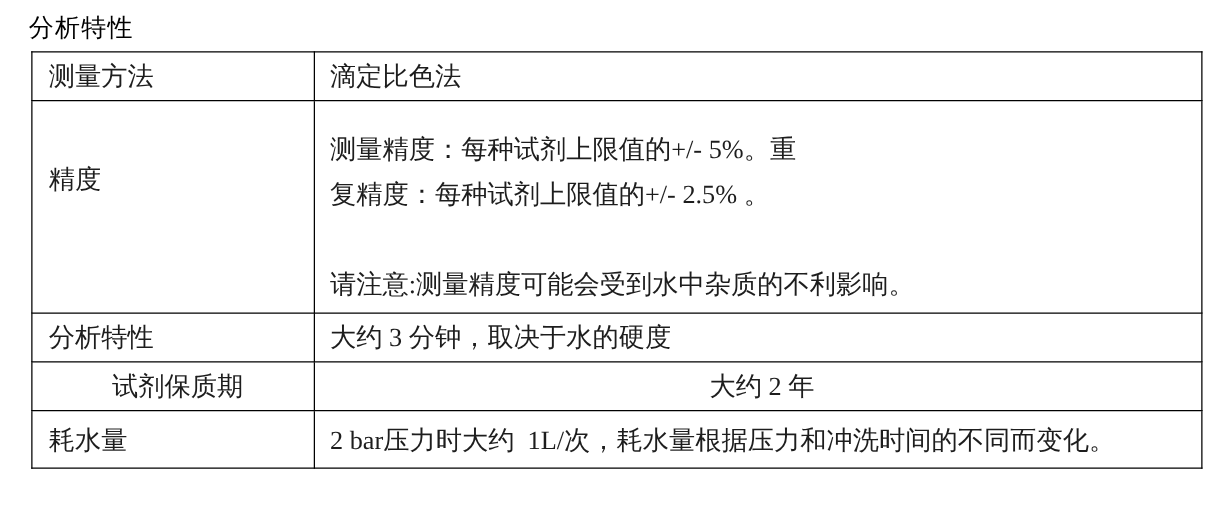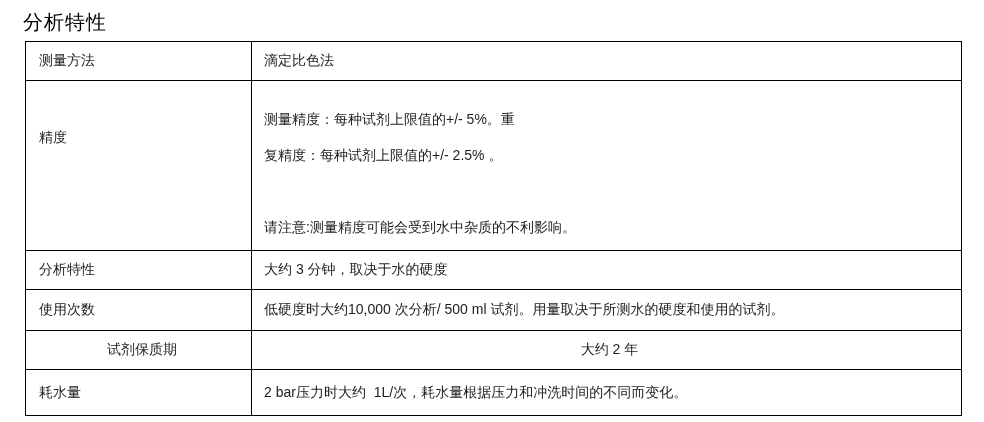--- a/index.html
+++ b/index.html
@@ -28,24 +28,25 @@
   table.spec-table {
     position: absolute;
     left: 25px;
     top: 41px;
     width: 937px;
     border-collapse: collapse;
     table-layout: fixed;
   }
   .spec-table td {
     border: 1.5px solid #000000;
-    font-size: 14px;
+    font-size: 21px;
     vertical-align: middle;
     padding: 0 6px 0 13px;
     overflow: hidden;
+    font-family: Liberation Serif, serif;
   }
   .spec-table td.label-cell {
     width: 206px;
   }
   .spec-table td.value-cell {
     padding-left: 12px;
     white-space: pre-wrap;
   }
   tr.r1 td { height: 38px; }
   tr.r2 td { height: 121px; }
@@ -81,24 +82,20 @@
         <td class="label-cell">精度</td>
         <td class="value-cell">测量精度：每种试剂上限值的+/- 5%。重
 复精度：每种试剂上限值的+/- 2.5% 。
 
 请注意:测量精度可能会受到水中杂质的不利影响。</td>
       </tr>
       <tr class="r4">
         <td class="label-cell">分析特性</td>
         <td class="value-cell">大约 3 分钟，取决于水的硬度</td>
       </tr>
-      <tr class="r5">
-        <td class="label-cell">使用次数</td>
-        <td class="value-cell">低硬度时大约10,000 次分析/ 500 ml 试剂。用量取决于所测水的硬度和使用的试剂。</td>
-      </tr>
       <tr class="r6">
         <td class="label-cell">试剂保质期</td>
         <td class="value-cell">大约 2 年</td>
       </tr>
       <tr class="r7">
         <td class="label-cell">耗水量</td>
         <td class="value-cell">2 bar压力时大约  1L/次，耗水量根据压力和冲洗时间的不同而变化。</td>
       </tr>
     </tbody>
   </table>

